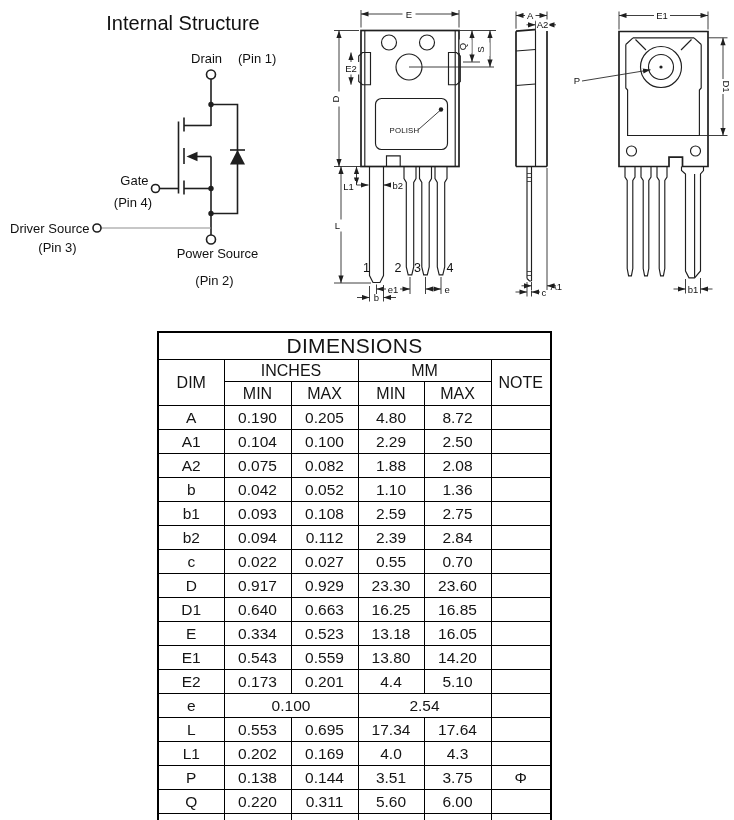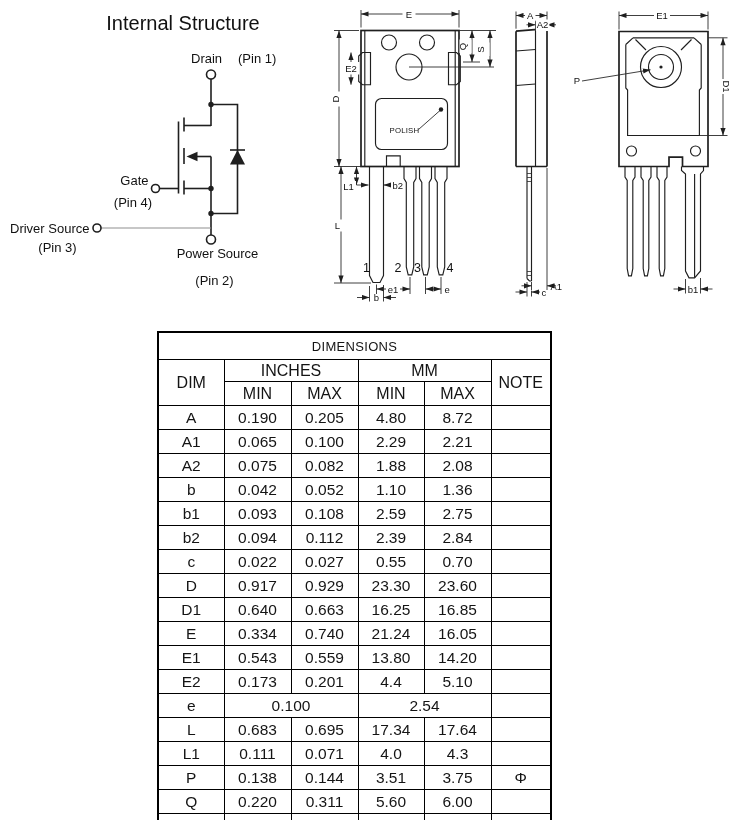--- a/index.html
+++ b/index.html
@@ -19,21 +19,21 @@
   .pn   { font-size:12.5px; fill:#111; }
   .big  { font-size:20px; fill:#111; }
   .wbg  { fill:#fff; stroke:none; }
 
   table.dims { position:absolute; left:157px; top:331px; width:394px;
                border-collapse:collapse; table-layout:fixed;
                border:2.5px solid #000; }
   table.dims td { border:1.5px solid #000; text-align:center; vertical-align:middle;
                   font-size:15.5px; color:#141414; padding:0; height:23px;
                   overflow:hidden; white-space:nowrap; }
-  table.dims td.title { font-size:13px; height:26px; letter-spacing:.3px; }
+  table.dims td.title { font-size:21px; height:26px; letter-spacing:.3px; }
   table.dims td.hd { font-size:16px; }
   table.dims tr.h1 td { height:21px; }
 </style>
 </head>
 <body>
 
 <div class="stage">
 
 <svg class="drawing" width="734" height="328" viewBox="0 0 734 328">
   <defs>
@@ -286,24 +286,24 @@
   <tr>
           <td>A</td>
           <td>0.190</td>
           <td>0.205</td>
           <td>4.80</td>
           <td>8.72</td>
           <td></td>
         </tr>
   <tr>
           <td>A1</td>
-          <td>0.065</td>
+          <td>0.104</td>
           <td>0.100</td>
           <td>2.29</td>
-          <td>2.21</td>
+          <td>2.50</td>
           <td></td>
         </tr>
   <tr>
           <td>A2</td>
           <td>0.075</td>
           <td>0.082</td>
           <td>1.88</td>
           <td>2.08</td>
           <td></td>
         </tr>
@@ -351,22 +351,22 @@
           <td>D1</td>
           <td>0.640</td>
           <td>0.663</td>
           <td>16.25</td>
           <td>16.85</td>
           <td></td>
         </tr>
   <tr>
           <td>E</td>
           <td>0.334</td>
-          <td>0.740</td>
-          <td>21.24</td>
+          <td>0.523</td>
+          <td>13.18</td>
           <td>16.05</td>
           <td></td>
         </tr>
   <tr>
           <td>E1</td>
           <td>0.543</td>
           <td>0.559</td>
           <td>13.80</td>
           <td>14.20</td>
           <td></td>
@@ -380,30 +380,30 @@
           <td></td>
         </tr>
   <tr>
           <td>e</td>
           <td colspan="2">0.100</td>
           <td colspan="2">2.54</td>
           <td></td>
         </tr>
   <tr>
           <td>L</td>
-          <td>0.683</td>
+          <td>0.553</td>
           <td>0.695</td>
           <td>17.34</td>
           <td>17.64</td>
           <td></td>
         </tr>
   <tr>
           <td>L1</td>
-          <td>0.111</td>
-          <td>0.071</td>
+          <td>0.202</td>
+          <td>0.169</td>
           <td>4.0</td>
           <td>4.3</td>
           <td></td>
         </tr>
   <tr>
           <td>P</td>
           <td>0.138</td>
           <td>0.144</td>
           <td>3.51</td>
           <td>3.75</td>

